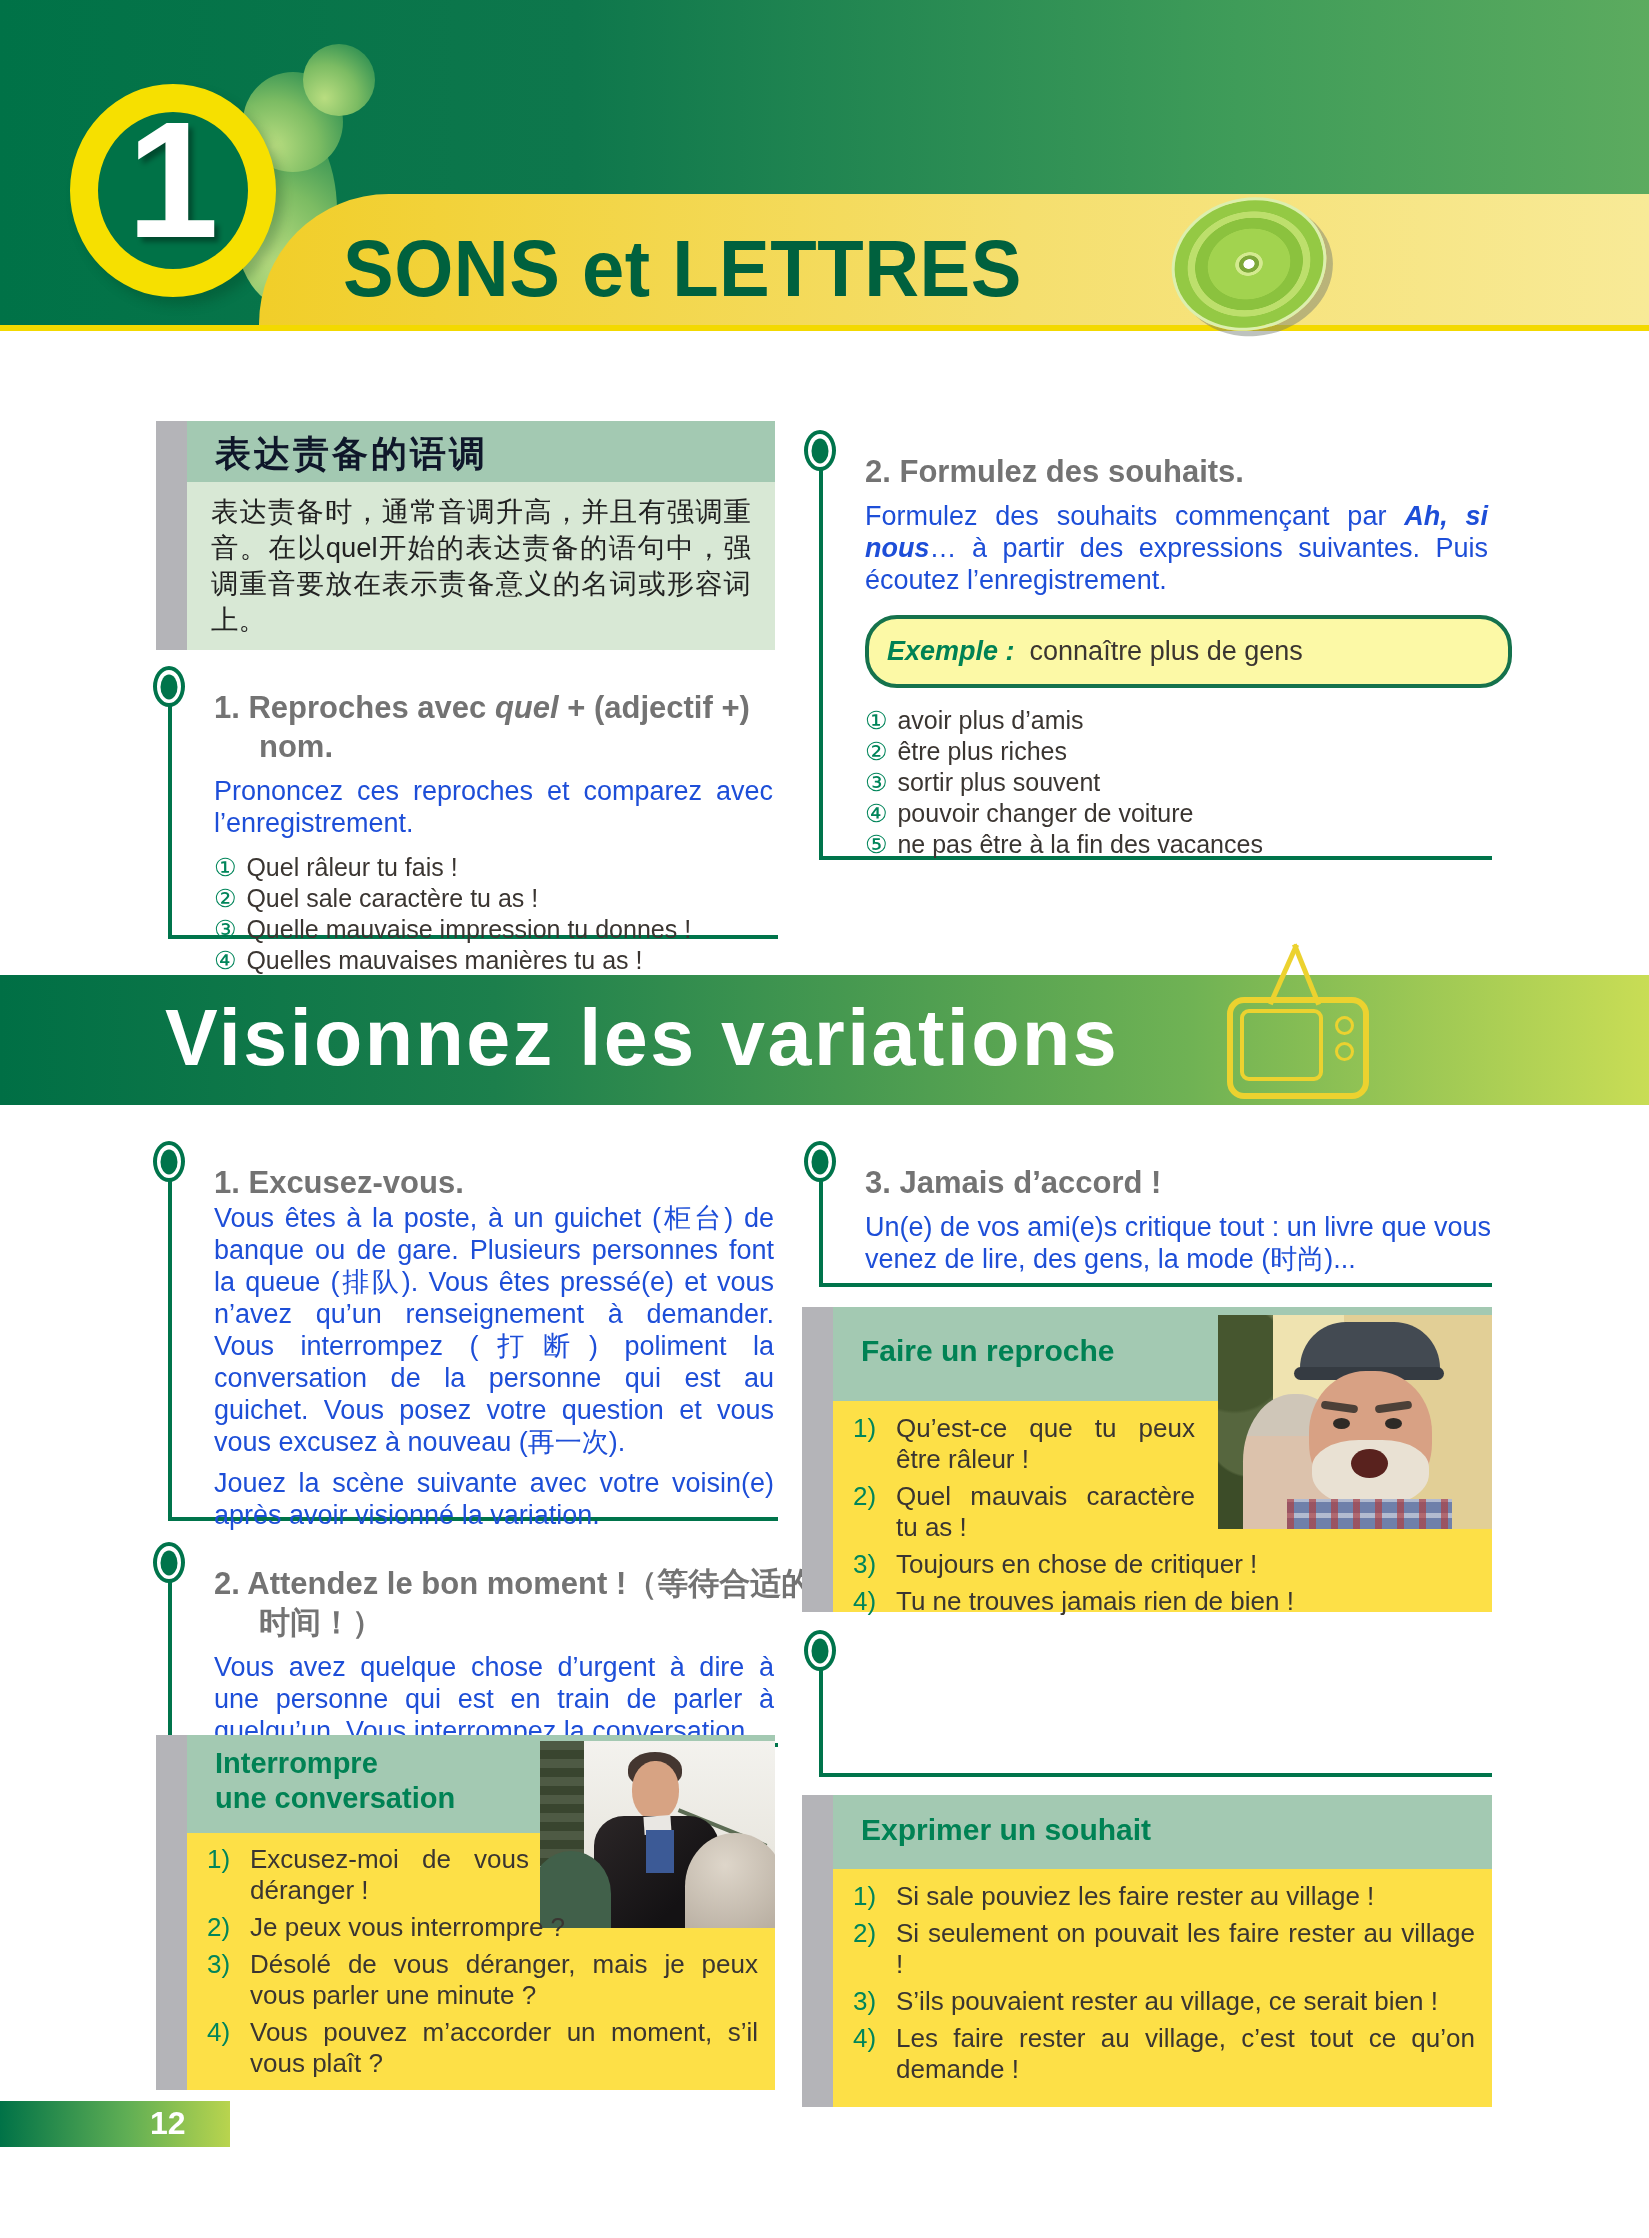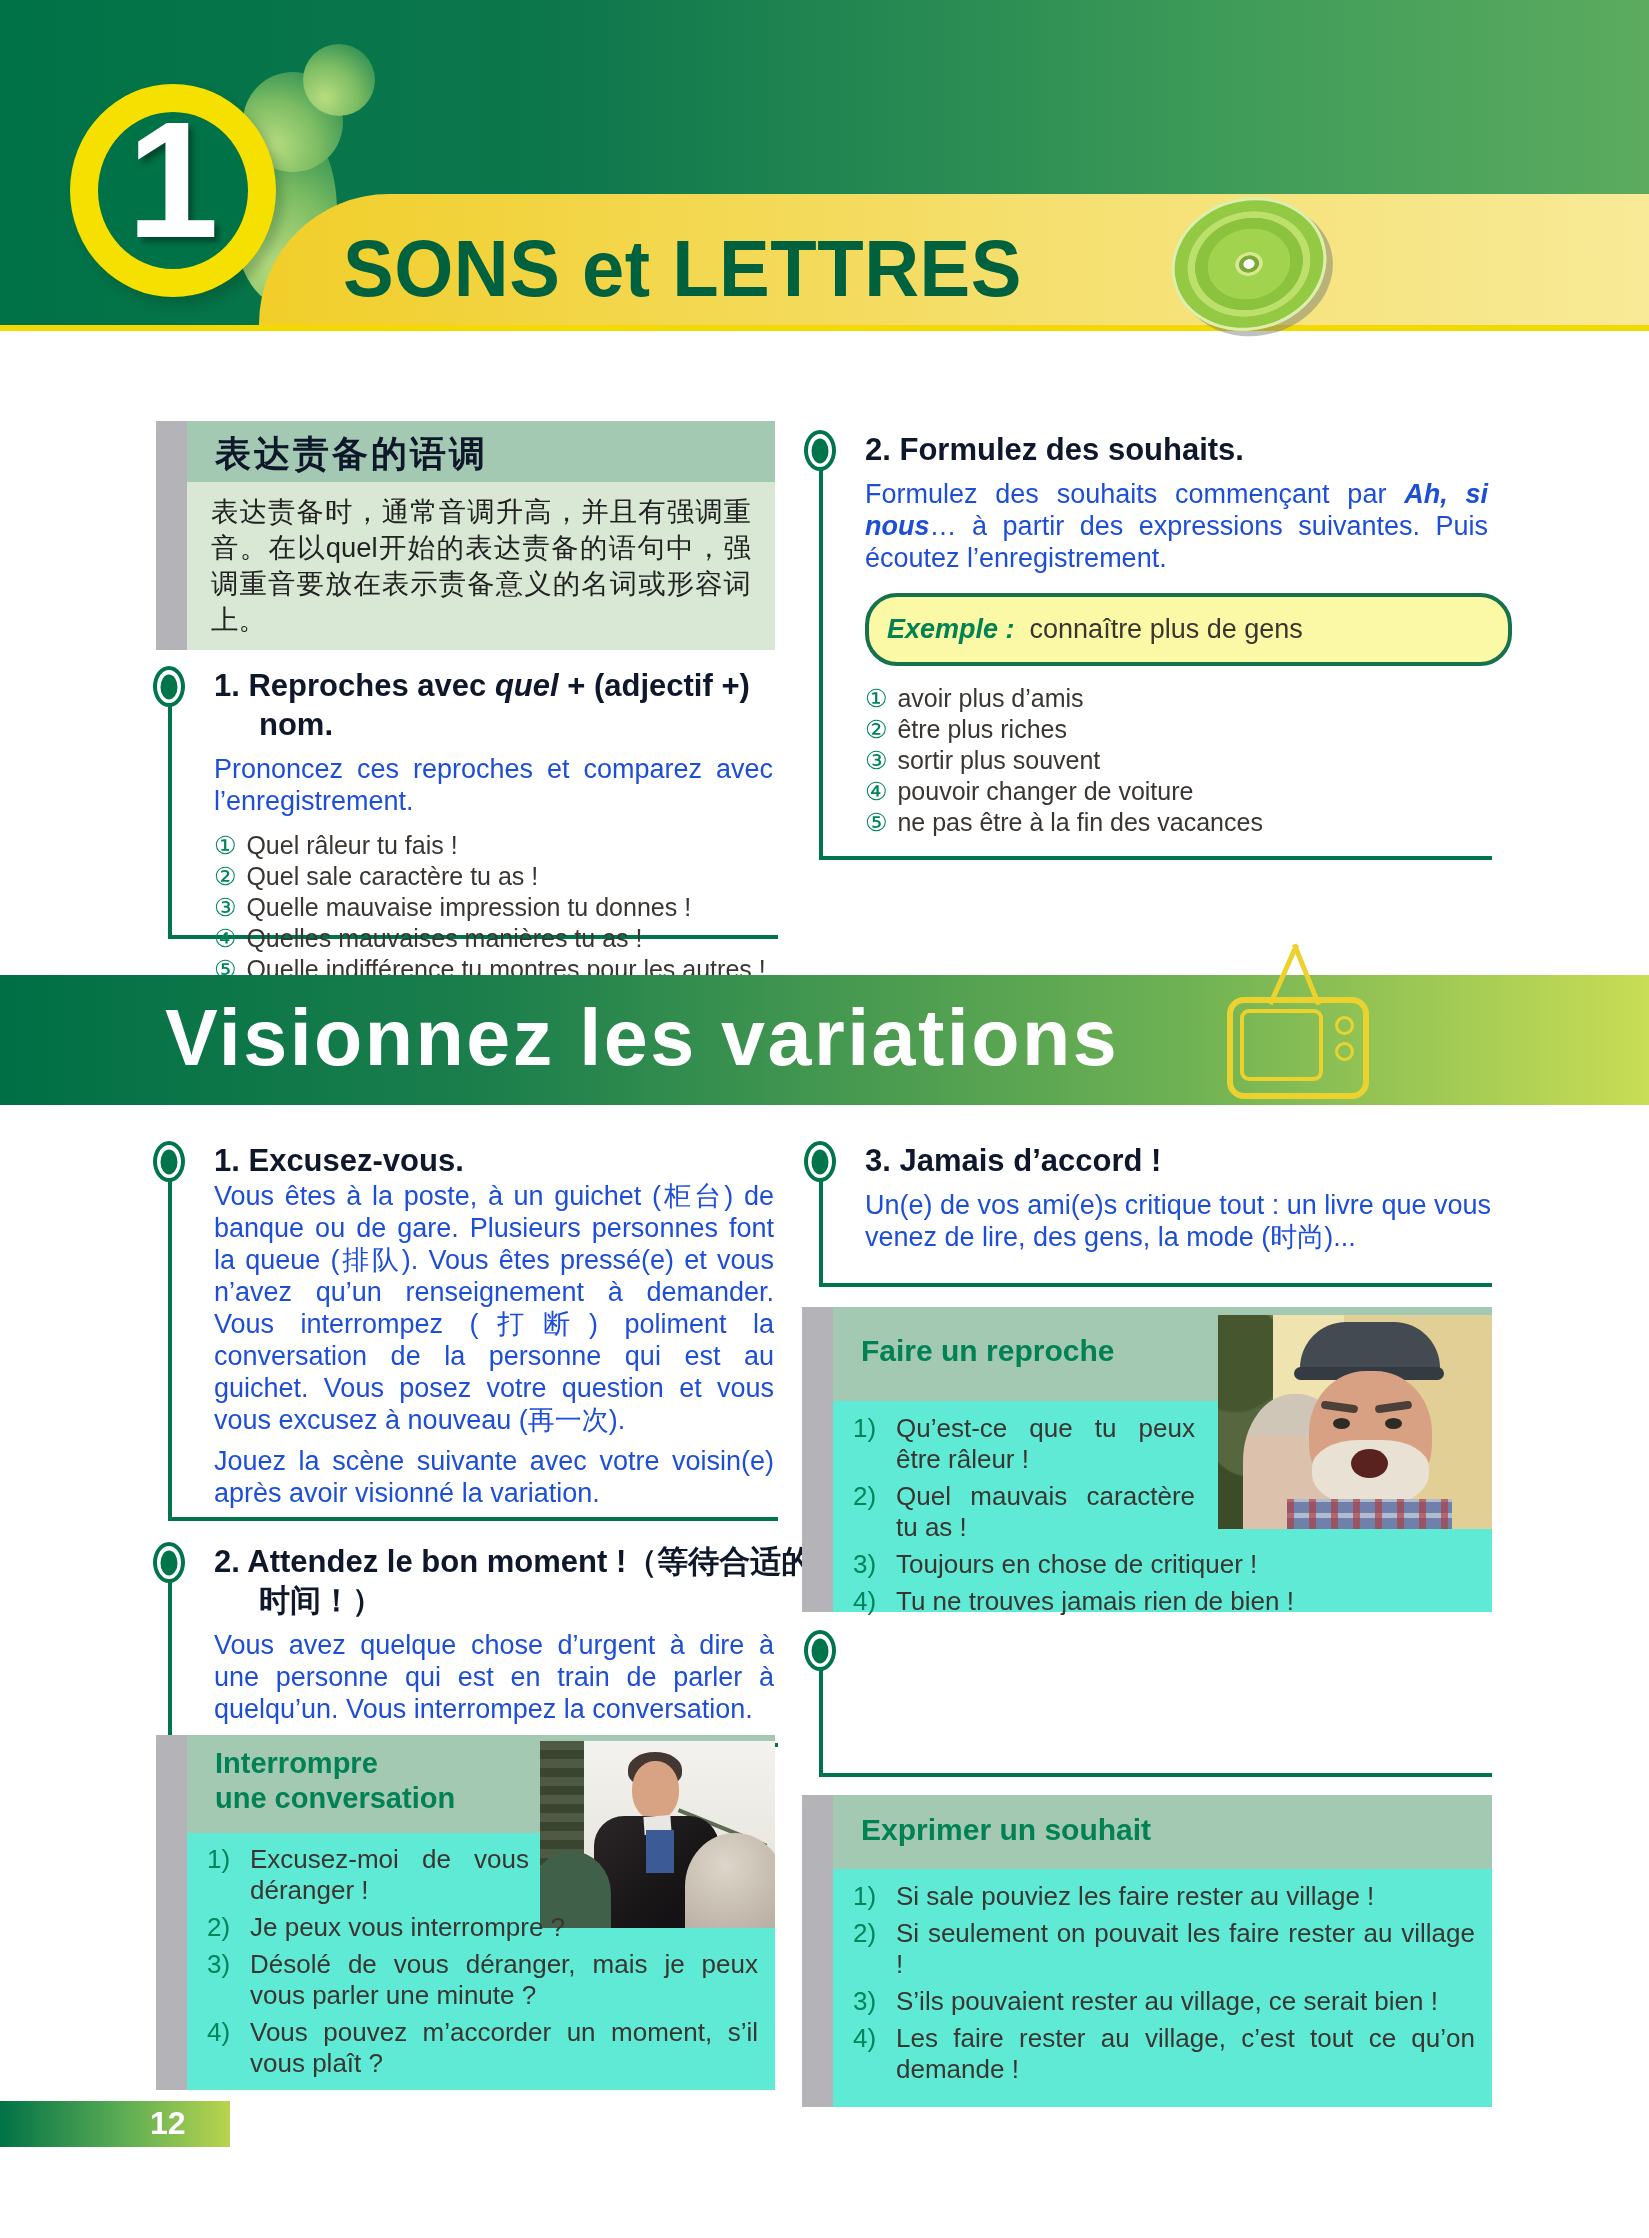--- a/index.html
+++ b/index.html
@@ -32,22 +32,22 @@
 
   
   .section{position:absolute;}
   .section .bullet{position:absolute;left:0;top:0;width:24px;height:33px;border:4.5px solid #00744b;
     border-radius:50%;background:#ffffff;}
   .section .bullet::after{content:"";position:absolute;left:50%;top:50%;width:17px;height:25px;
     transform:translate(-50%,-50%);background:#00744b;border-radius:50%;}
   .section .vline{position:absolute;left:14.5px;top:40px;bottom:0;width:4px;background:#00744b;}
   .section .hline{position:absolute;left:14.5px;bottom:0;right:0;height:4px;background:#00744b;}
   .section .content{position:absolute;left:61px;top:0;right:0;}
-  .sec-heading{font-size:31px;font-weight:bold;color:#0f172a;line-height:39px;
-    padding-left:45px;text-indent:-45px;}
+  .sec-heading{font-size:31px;font-weight:bold;color:#737373;line-height:39px;
+    padding-left:45px;text-indent:-45px;margin-top:22px;}
   .sec-heading .it{font-style:italic;}
   .green-body{margin-top:9px;font-size:27px;line-height:32px;color:#1d4ed8;text-align:justify;}
   .circ-list{margin-top:13px;}
   .circ-item{display:flex;align-items:flex-start;font-size:25px;line-height:31px;color:#3a3531;}
   .circ-item .cnum{color:#00855a;margin-right:10px;flex:0 0 auto;}
   .num-list .num-item{display:flex;align-items:flex-start;font-size:26px;line-height:31px;
     color:#3a3531;margin-bottom:6px;}
   .num-list .num-item .nnum{color:#00855a;width:43px;flex:0 0 auto;}
 
   
@@ -117,21 +117,21 @@
   #photo2 .brow1{right:134px;transform:rotate(8deg);} #photo2 .brow2{right:80px;transform:rotate(-8deg);}
   #photo2 .eye1,#photo2 .eye2{position:absolute;top:103px;width:17px;height:11px;background:#2e2a26;border-radius:50%;}
   #photo2 .eye1{right:142px;} #photo2 .eye2{right:90px;}
   #photo2 .beard{position:absolute;right:63px;top:125px;width:117px;height:68px;background:#e9e1d3;border-radius:40% 40% 50% 50%;}
   #photo2 .mouth{position:absolute;right:104px;top:134px;width:37px;height:29px;background:#59221e;border-radius:50%;}
   #photo2 .shirt{position:absolute;right:40px;top:184px;width:165px;height:35px;
      background:repeating-linear-gradient(90deg,rgba(176,60,60,0.65) 0 7px,rgba(0,0,0,0) 7px 22px),
                 repeating-linear-gradient(0deg,rgba(245,245,245,0.5) 0 5px,rgba(0,0,0,0) 5px 16px),#6f80aa;}
 
   
-  .phrasebox{position:absolute;background:#5eead4;}
+  .phrasebox{position:absolute;background:#fde047;}
   .phrasebox .band{position:absolute;left:0;top:0;right:0;background:#a3c9b2;}
   .phrasebox .ptitle{position:absolute;left:28px;color:#008254;font-weight:bold;font-size:30px;line-height:36px;}
   .phrasebox .plist{position:absolute;left:20px;right:17px;}
 
   
   #interrupt-box{left:187px;top:1735px;width:588px;height:355px;}
   #interrupt-graybar{left:156px;top:1735px;height:355px;}
   #interrupt-box .band{height:98px;}
   #interrupt-box .ptitle{top:11px;font-size:29px;line-height:35px;}
   #interrupt-box .plist{top:109px;}

